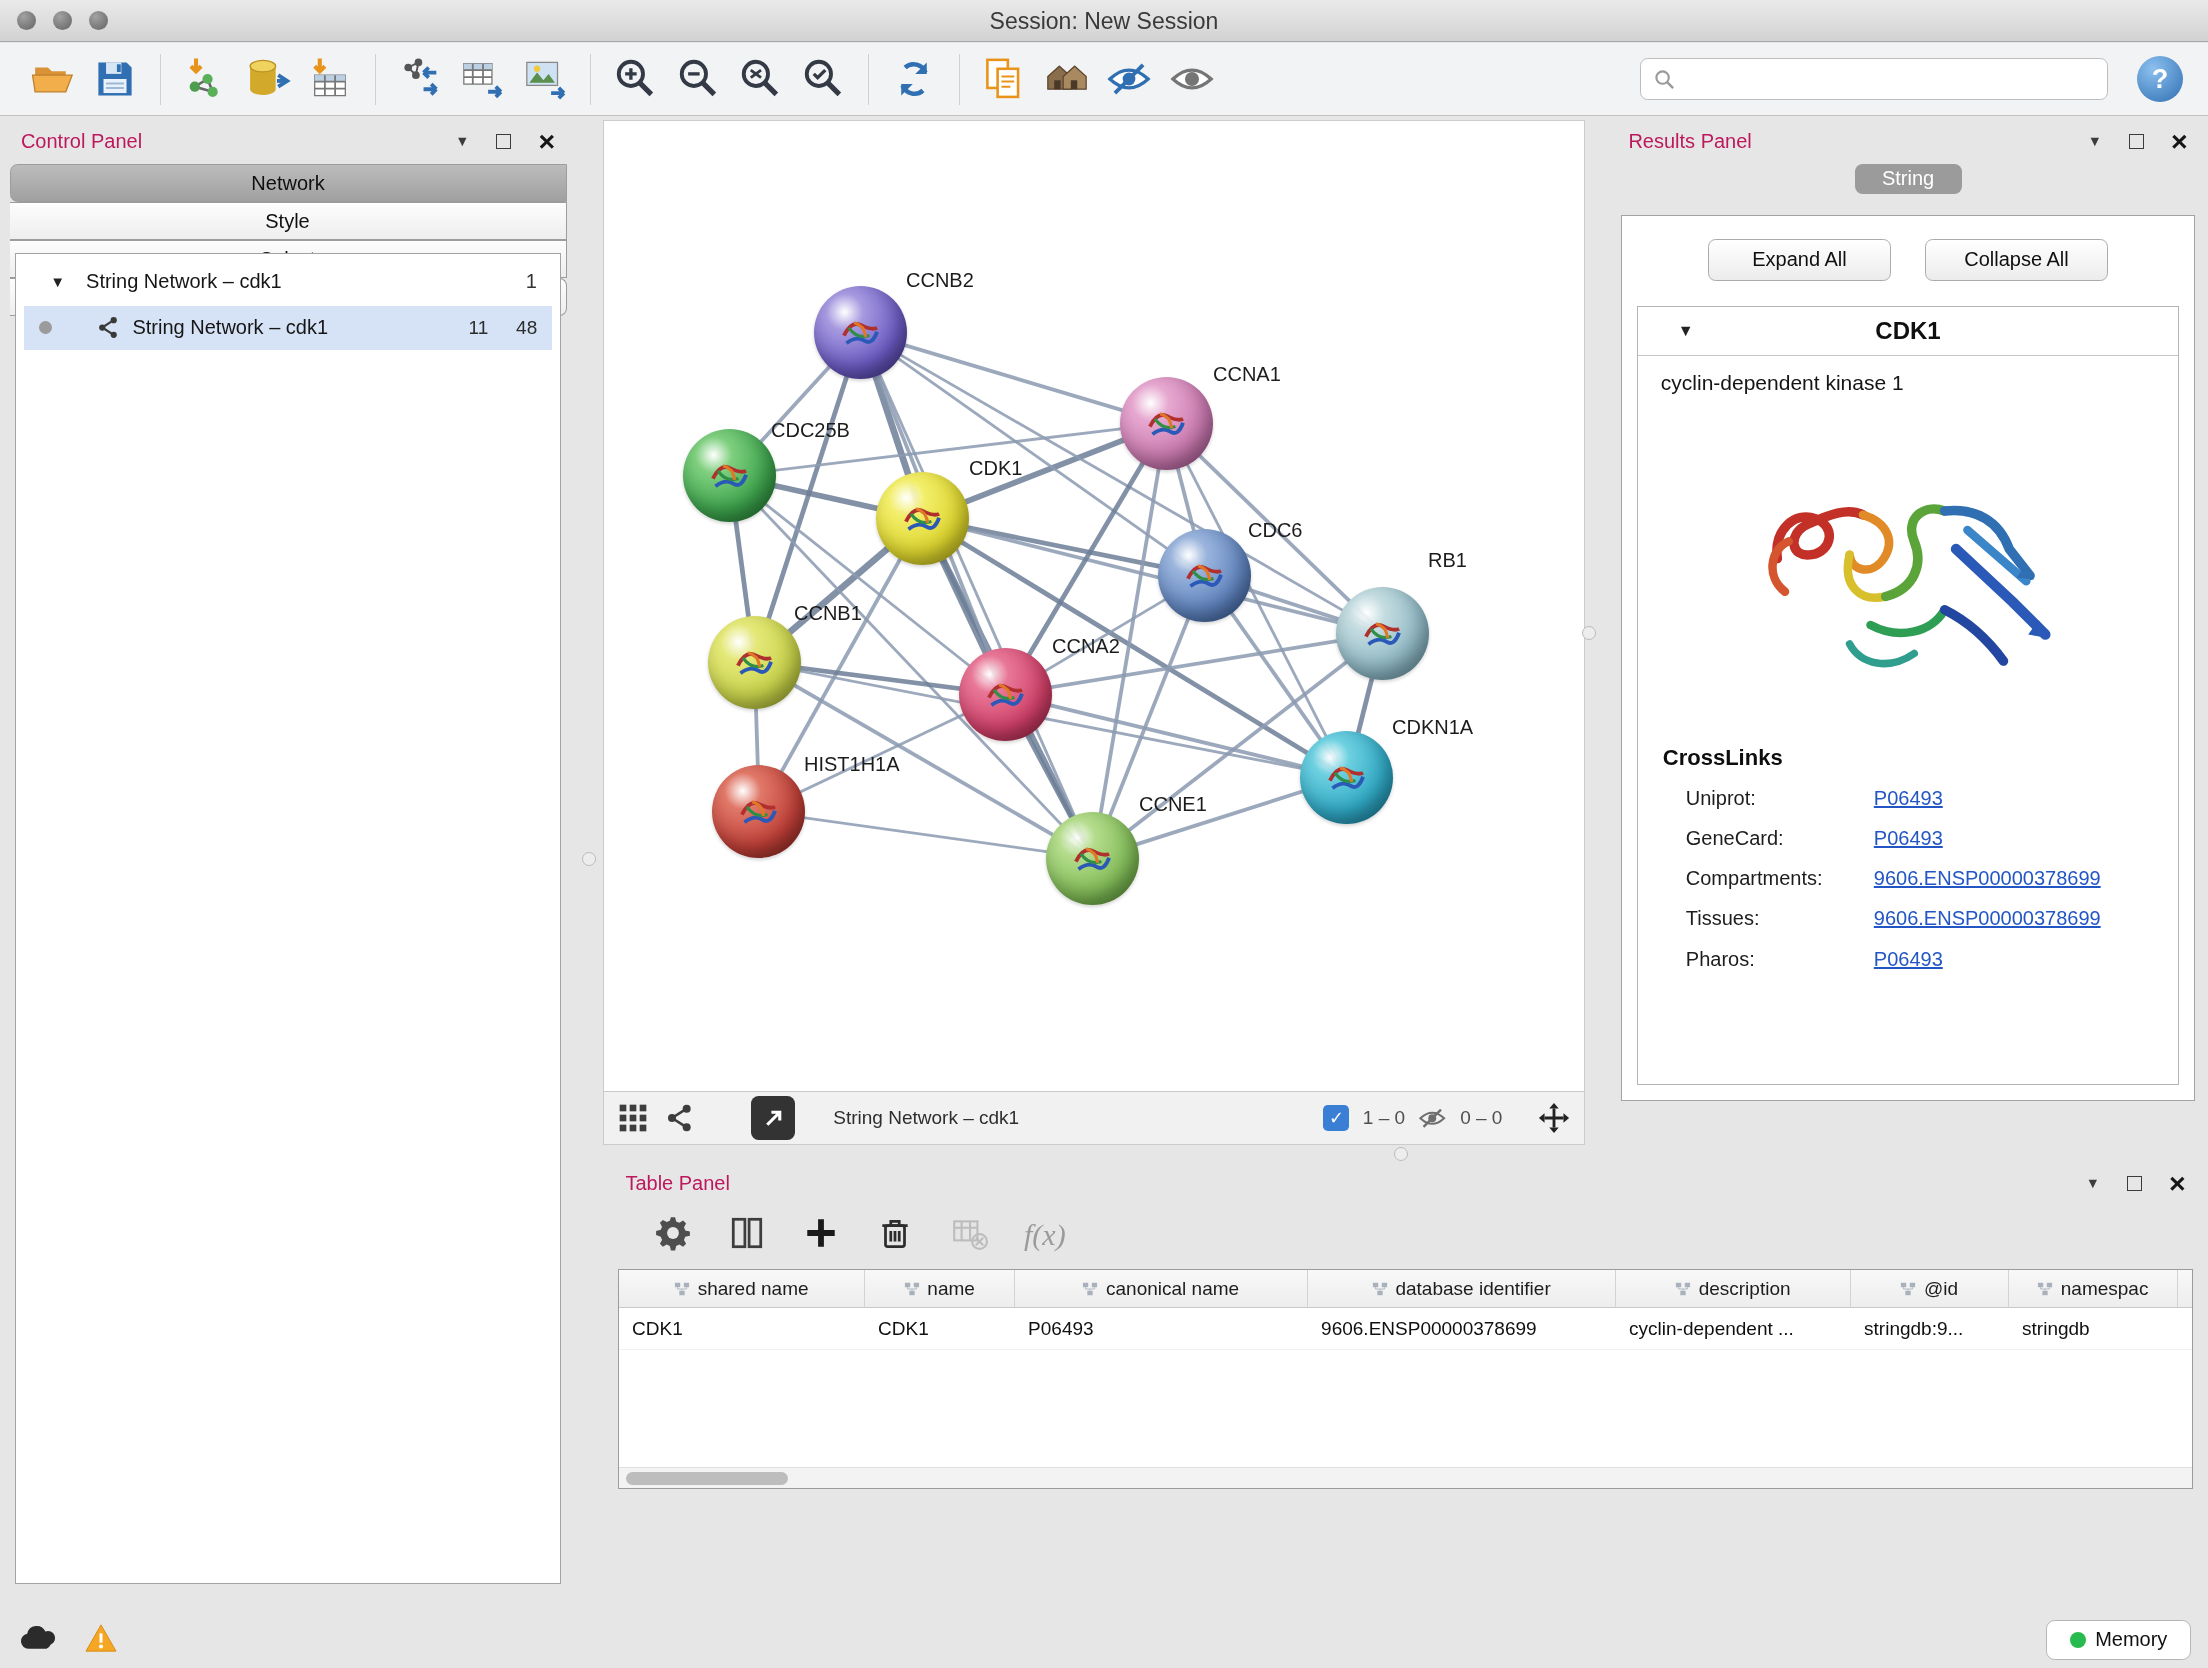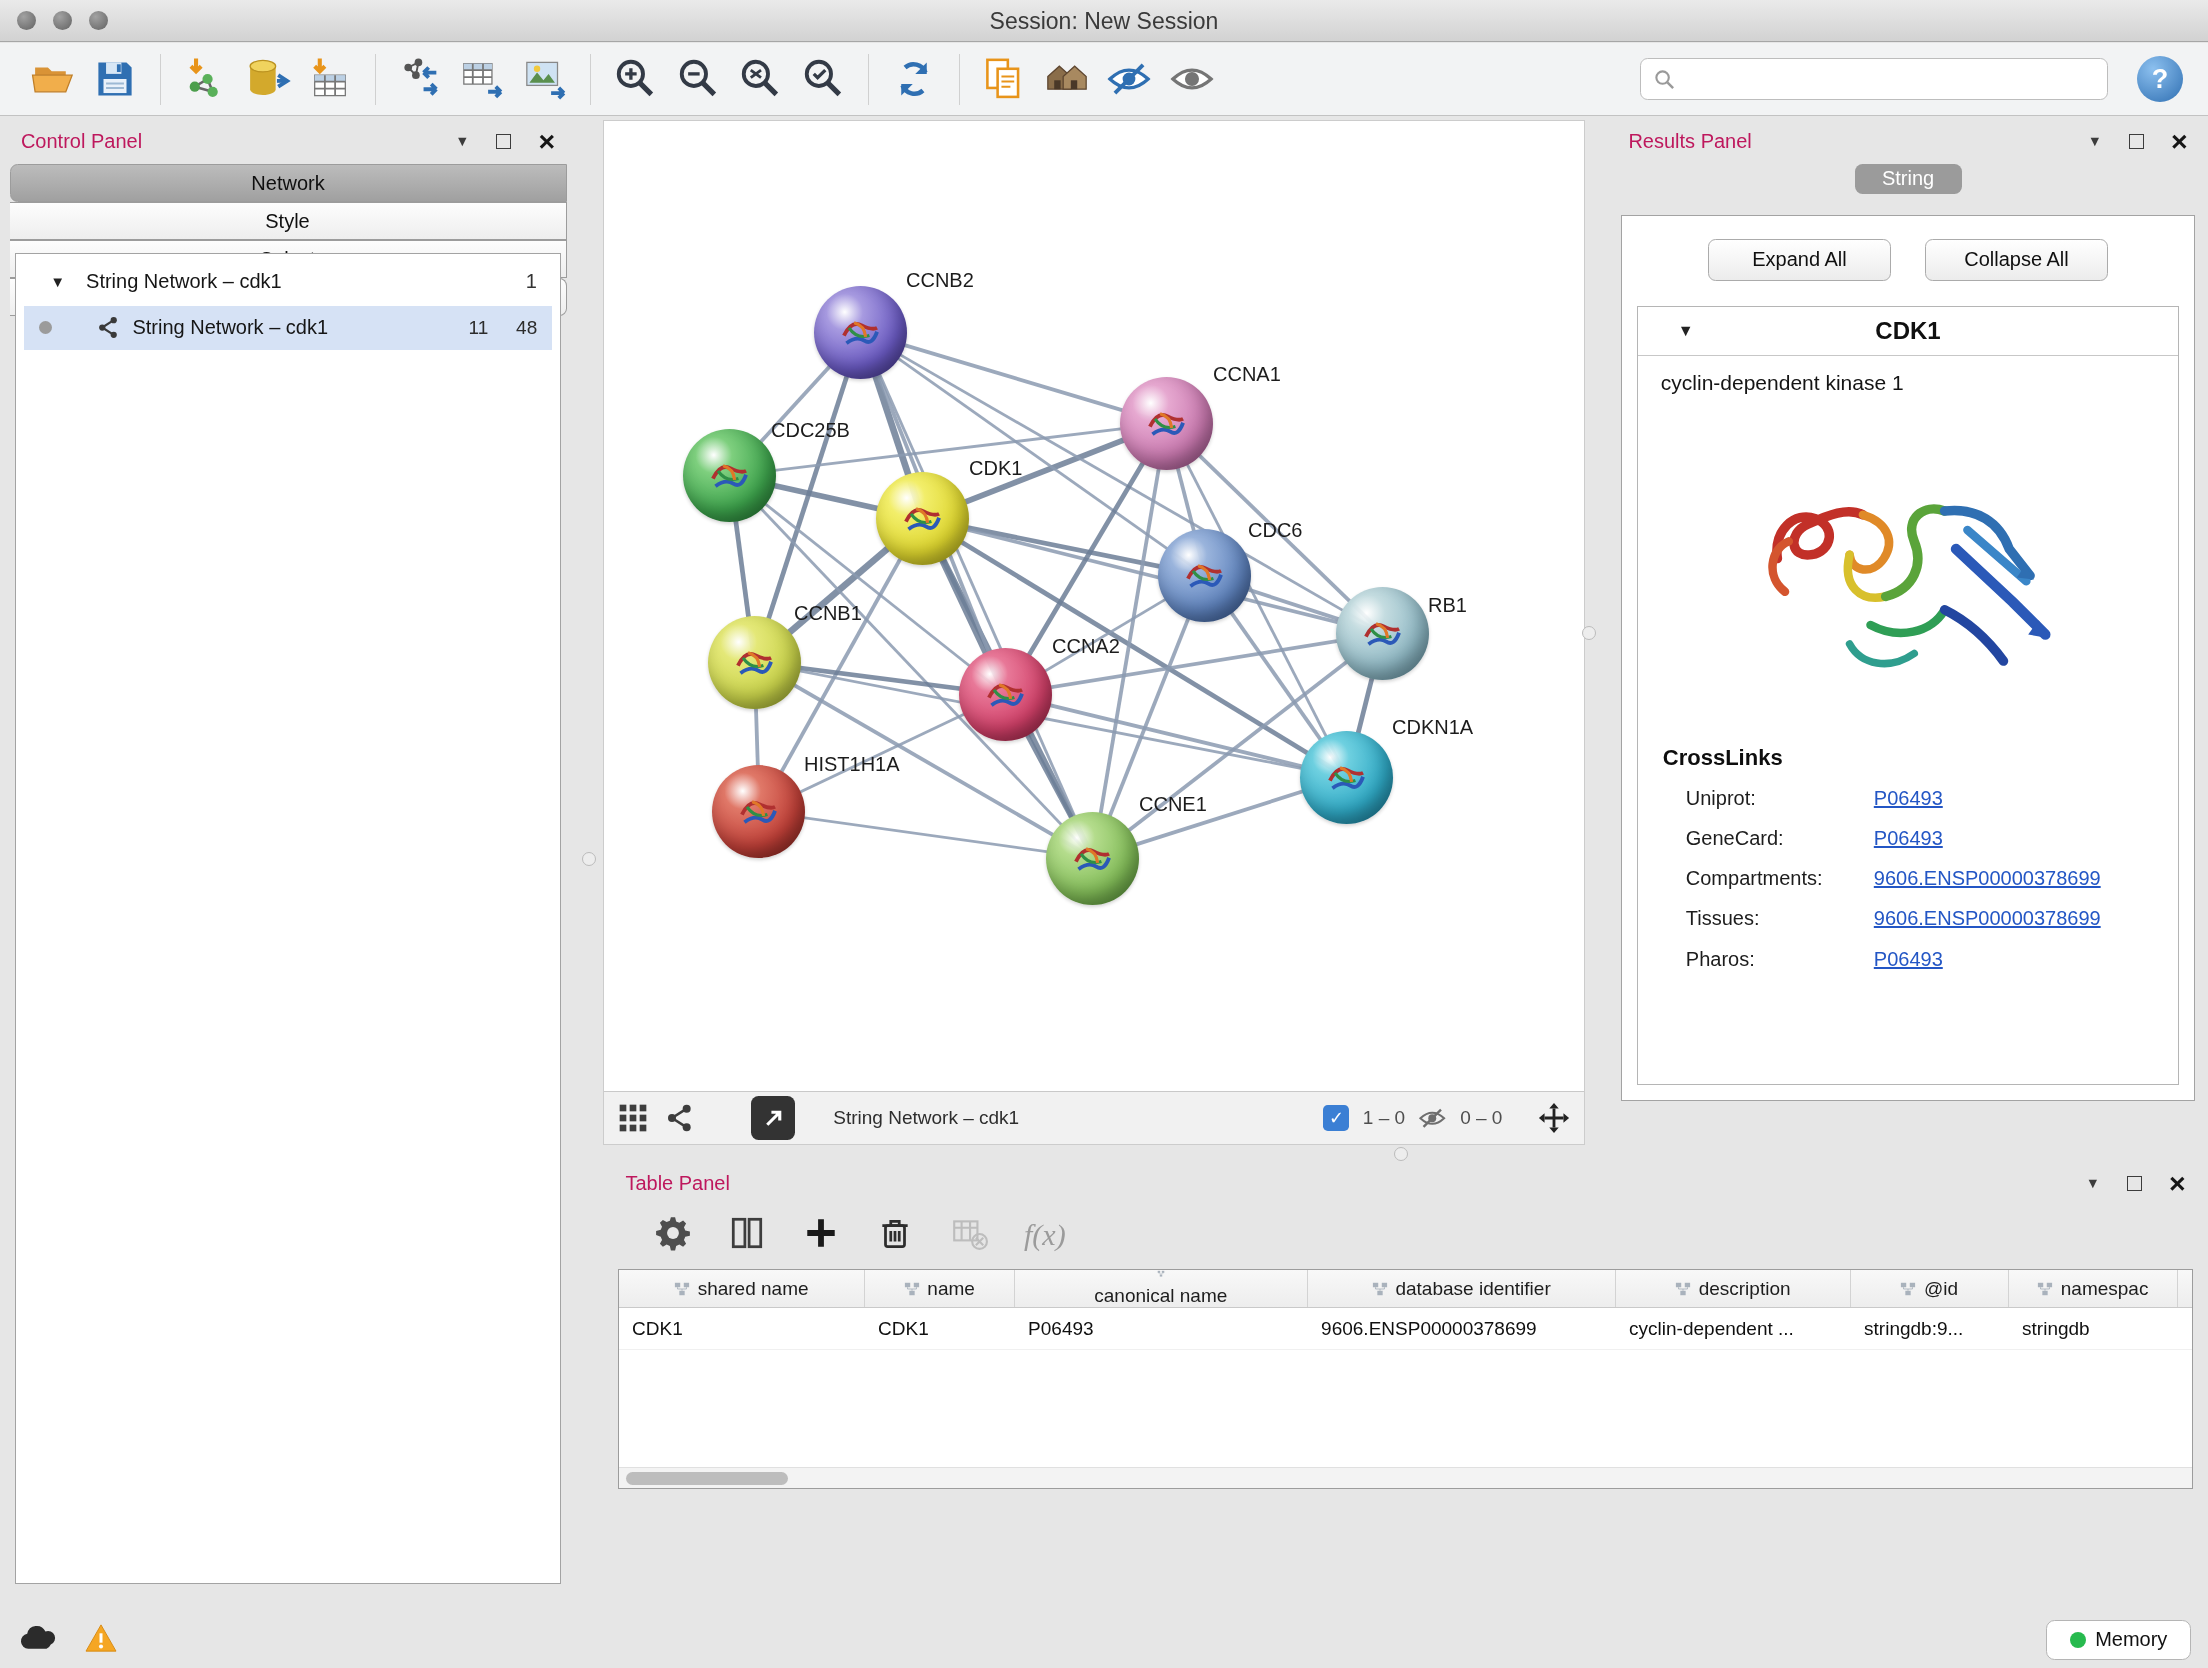--- a/index.html
+++ b/index.html
@@ -394,21 +394,21 @@
       </div>
       <span class="net-label" style="left: 644px; top: 398px;">CDC6</span>
       <div class="net-node" style="left: 732px; top: 466px; background: radial-gradient(circle at 33% 28%, rgba(255, 255, 255, 0.9) 0%, rgb(196, 220, 224) 20%, rgb(143, 184, 196) 62%, rgb(90, 135, 150) 100%);">
         <svg viewBox="0 0 40 36" width="51" height="46">
           <path d="M7 20q6-12 14-8t12 2" stroke="#b03030" stroke-width="3" fill="none"></path>
           <path d="M9 26q8-6 14-2t10-7" stroke="#2b59b8" stroke-width="3" fill="none"></path>
           <path d="M11 14q6 9 16 6" stroke="#2f8f46" stroke-width="2.5" fill="none"></path>
           <path d="M15 10q8 2 9 11" stroke="#e07828" stroke-width="2.5" fill="none"></path>
         </svg>
       </div>
-      <span class="net-label" style="left: 824px; top: 473px; text-align: right;">RB1</span>
+      <span class="net-label" style="left: 824px; top: 428px; text-align: right;">RB1</span>
       <div class="net-node" style="left: 104px; top: 495px; background: radial-gradient(circle at 33% 28%, rgba(255, 255, 255, 0.9) 0%, rgb(228, 232, 120) 20%, rgb(200, 210, 74) 62%, rgb(143, 156, 42) 100%);">
         <svg viewBox="0 0 40 36" width="51" height="46">
           <path d="M7 20q6-12 14-8t12 2" stroke="#b03030" stroke-width="3" fill="none"></path>
           <path d="M9 26q8-6 14-2t10-7" stroke="#2b59b8" stroke-width="3" fill="none"></path>
           <path d="M11 14q6 9 16 6" stroke="#2f8f46" stroke-width="2.5" fill="none"></path>
           <path d="M15 10q8 2 9 11" stroke="#e07828" stroke-width="2.5" fill="none"></path>
         </svg>
       </div>
       <span class="net-label" style="left: 190px; top: 481px;">CCNB1</span>
       <div class="net-node" style="left: 355px; top: 527px; background: radial-gradient(circle at 33% 28%, rgba(255, 255, 255, 0.9) 0%, rgb(232, 120, 152) 20%, rgb(208, 64, 104) 62%, rgb(143, 31, 64) 100%);">
@@ -623,21 +623,21 @@
         </div>
         <div class="th" style="width: 150px;">
           <svg viewBox="0 0 18 18" width="16" height="16">
             <rect x="1" y="2" width="6" height="5" fill="#a9b2bc"></rect>
             <rect x="11" y="2" width="6" height="5" fill="#a9b2bc"></rect>
             <rect x="6" y="11" width="6" height="5" fill="#a9b2bc"></rect>
             <path d="M4 7v2h10V7M9 9v2" stroke="#a9b2bc" fill="none"></path>
           </svg>
           <span>name</span>
         </div>
-        <div class="th" style="width: 293px; flex-direction: column;">
+        <div class="th" style="width: 293px;">
           <svg viewBox="0 0 18 18" width="16" height="16">
             <rect x="1" y="2" width="6" height="5" fill="#a9b2bc"></rect>
             <rect x="11" y="2" width="6" height="5" fill="#a9b2bc"></rect>
             <rect x="6" y="11" width="6" height="5" fill="#a9b2bc"></rect>
             <path d="M4 7v2h10V7M9 9v2" stroke="#a9b2bc" fill="none"></path>
           </svg>
           <span>canonical name</span>
         </div>
         <div class="th" style="width: 308px;">
           <svg viewBox="0 0 18 18" width="16" height="16">

